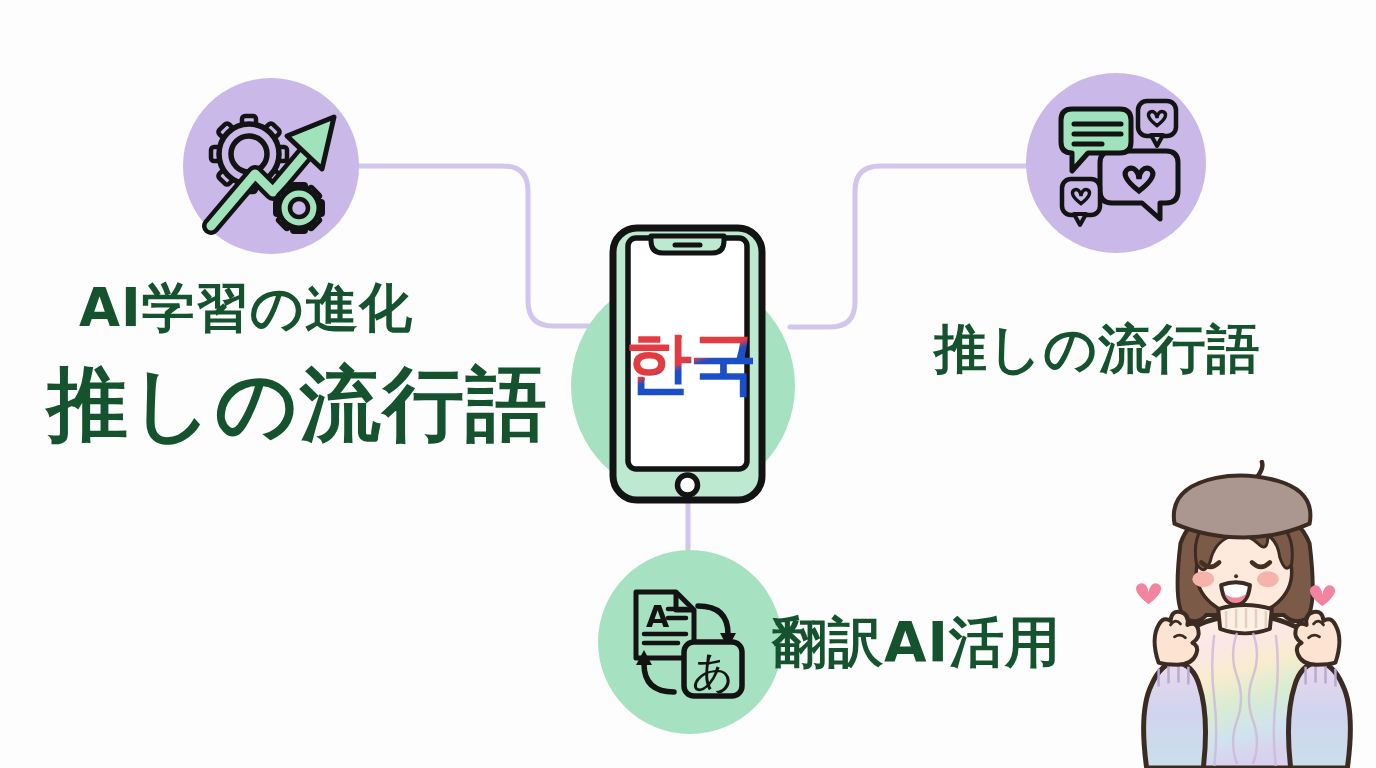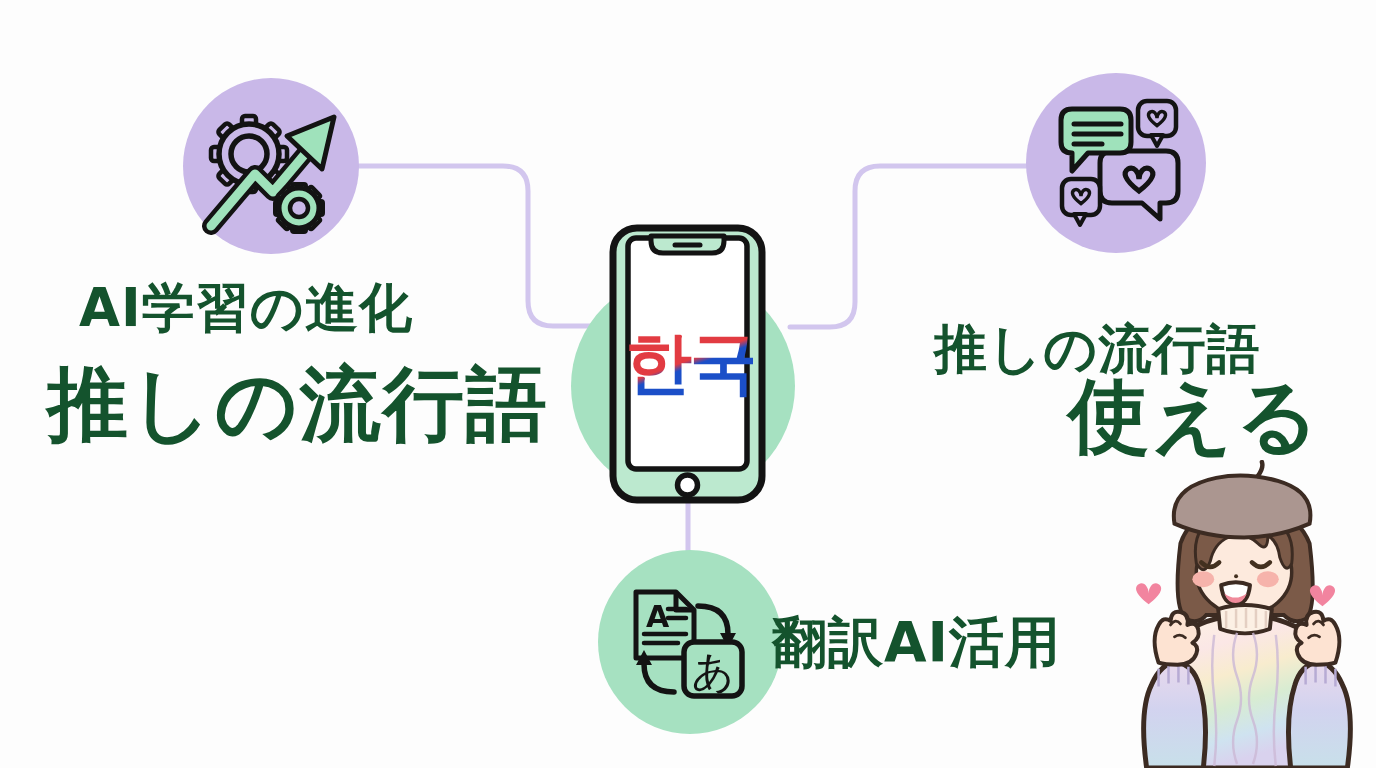--- a/index.html
+++ b/index.html
@@ -135,21 +135,20 @@
       <path d="M46,14 v5 q0,12 12,12 h49 q12,0 12,-12 v-5 z" fill="#bce9cf" stroke="#131313" stroke-width="5" stroke-linejoin="round"></path>
       <line x1="70" y1="23" x2="95" y2="23" stroke="#131313" stroke-width="5" stroke-linecap="round"></line>
       <circle cx="82.5" cy="263" r="10" fill="#ffffff" stroke="#131313" stroke-width="5.5"></circle>
     </svg>
   </div>
   <div id="korean-text">한국</div>
 
   <div class="label small z4" style="left:79px;top:280px;">AI学習の進化</div>
   <div class="label big z4" style="left:47px;top:362px;">推しの流行語</div>
   <div class="label small z4" style="left:934px;top:278px;margin-top:43px;">推しの流行語</div>
-  <div class="label big z4" style="left:1068px;top:374px;">使える</div>
   <div class="label small z4" style="left:772px;top:614px;font-size:55px;">翻訳AI活用</div>
 
   <div class="abs z3" style="left:1118px;top:460px;width:258px;height:308px;">
     <svg width="258" height="308" viewBox="0 0 258 310">
       <defs>
         <linearGradient id="sweaterG" x1="0" y1="0" x2="0.25" y2="1">
           <stop offset="0" stop-color="#fdf2e2"></stop>
           <stop offset="0.25" stop-color="#fbe7e6"></stop>
           <stop offset="0.45" stop-color="#f8ecce"></stop>
           <stop offset="0.65" stop-color="#d8ecd2"></stop>

